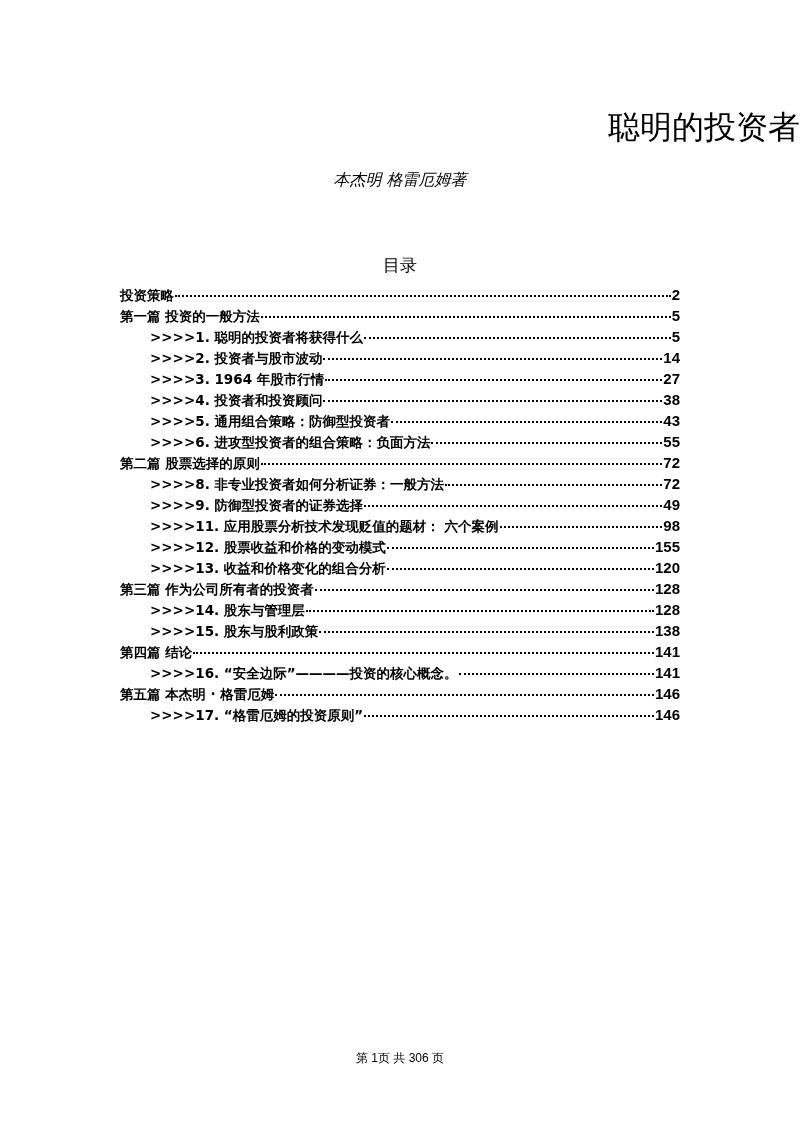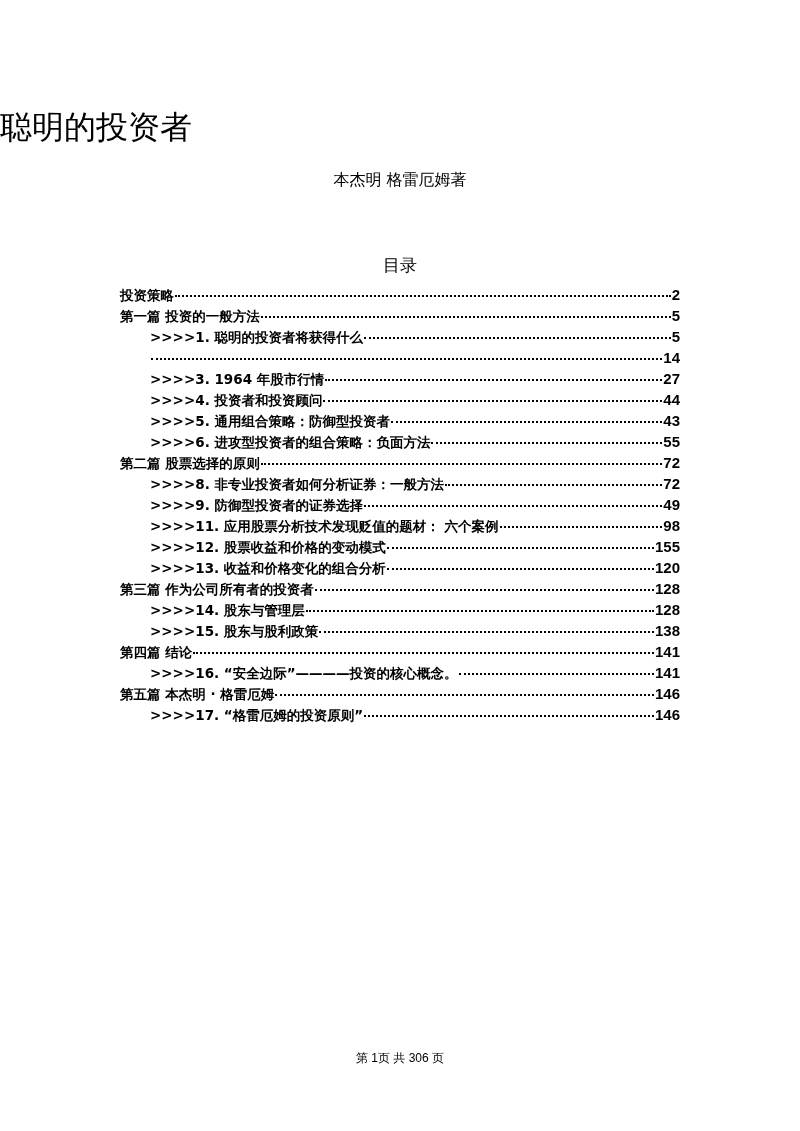--- a/index.html
+++ b/index.html
@@ -1,18 +1,18 @@
 <!DOCTYPE html>
 <html><head>
   <meta charset="utf-8">
   <style>
     html, body { margin: 0; padding: 0; background: #ffffff; }
     body { width: 800px; height: 1131px; position: relative; overflow: hidden; color: #000; font-family: "DejaVu Sans", "Liberation Sans", sans-serif; }
-    .title { position: absolute; top: 104px; left: 0; width: 800px; text-align: left; font-size: 32px; line-height: 46px; }
-    .author { position: absolute; top: 168px; left: 0; width: 800px; text-align: center; font-size: 16px; line-height: 24px; }
+    .title { position: absolute; top: 104px; left: 0; width: 800px; text-align: right; font-size: 32px; line-height: 46px; }
+    .author { position: absolute; top: 168px; left: 0; width: 800px; text-align: center; font-size: 16px; line-height: 24px; font-style: italic; }
     .toc-heading { position: absolute; top: 250px; left: 0; width: 800px; text-align: center; font-size: 17px; line-height: 30px; }
     .toc { position: absolute; top: 284px; left: 120px; width: 560px; }
     .toc-row { display: flex; align-items: baseline; height: 21px; line-height: 21px; font-size: 14px; white-space: nowrap; }
     .toc-row.part { padding-left: 0; font-weight: bold; font-size: 13.5px; }
     .toc-row.chapter { padding-left: 30px; font-weight: bold; font-size: 13.5px; }
     .toc-row .label { flex: 0 0 auto; text-align: center; }
     .toc-row .leader { flex: 1 1 auto; overflow: hidden; margin: 0 1px; position: relative; top: -3px; border-bottom: 2px dotted #000; height: 0; align-self: flex-end; margin-bottom: 5px; }
     .toc-row .page { flex: 0 0 auto; font-family: "Liberation Sans", sans-serif; font-weight: bold; font-size: 15px; }
     .footer { position: absolute; top: 1050px; left: 0; width: 800px; text-align: center; font-family: Liberation Sans, sans-serif; font-size: 12px; }
   </style>
@@ -33,32 +33,33 @@
       <span class="label">第一篇  投资的一般方法</span>
       <span class="leader"></span>
       <span class="page">5</span>
     </div>
     <div class="toc-row chapter">
       <span class="label">&gt;&gt;&gt;&gt;1. 聪明的投资者将获得什么</span>
       <span class="leader"></span>
       <span class="page">5</span>
     </div>
     <div class="toc-row chapter">
+      <span class="label">&gt;&gt;&gt;&gt;2. 投资者与股市波动</span>
       <span class="leader"></span>
       <span class="page">14</span>
     </div>
     <div class="toc-row chapter">
       <span class="label">&gt;&gt;&gt;&gt;3. 1964 年股市行情</span>
       <span class="leader"></span>
       <span class="page">27</span>
     </div>
     <div class="toc-row chapter">
       <span class="label">&gt;&gt;&gt;&gt;4. 投资者和投资顾问</span>
       <span class="leader"></span>
-      <span class="page">44</span>
+      <span class="page">38</span>
     </div>
     <div class="toc-row chapter">
       <span class="label">&gt;&gt;&gt;&gt;5. 通用组合策略：防御型投资者</span>
       <span class="leader"></span>
       <span class="page">43</span>
     </div>
     <div class="toc-row chapter">
       <span class="label">&gt;&gt;&gt;&gt;6. 进攻型投资者的组合策略：负面方法</span>
       <span class="leader"></span>
       <span class="page">55</span>

